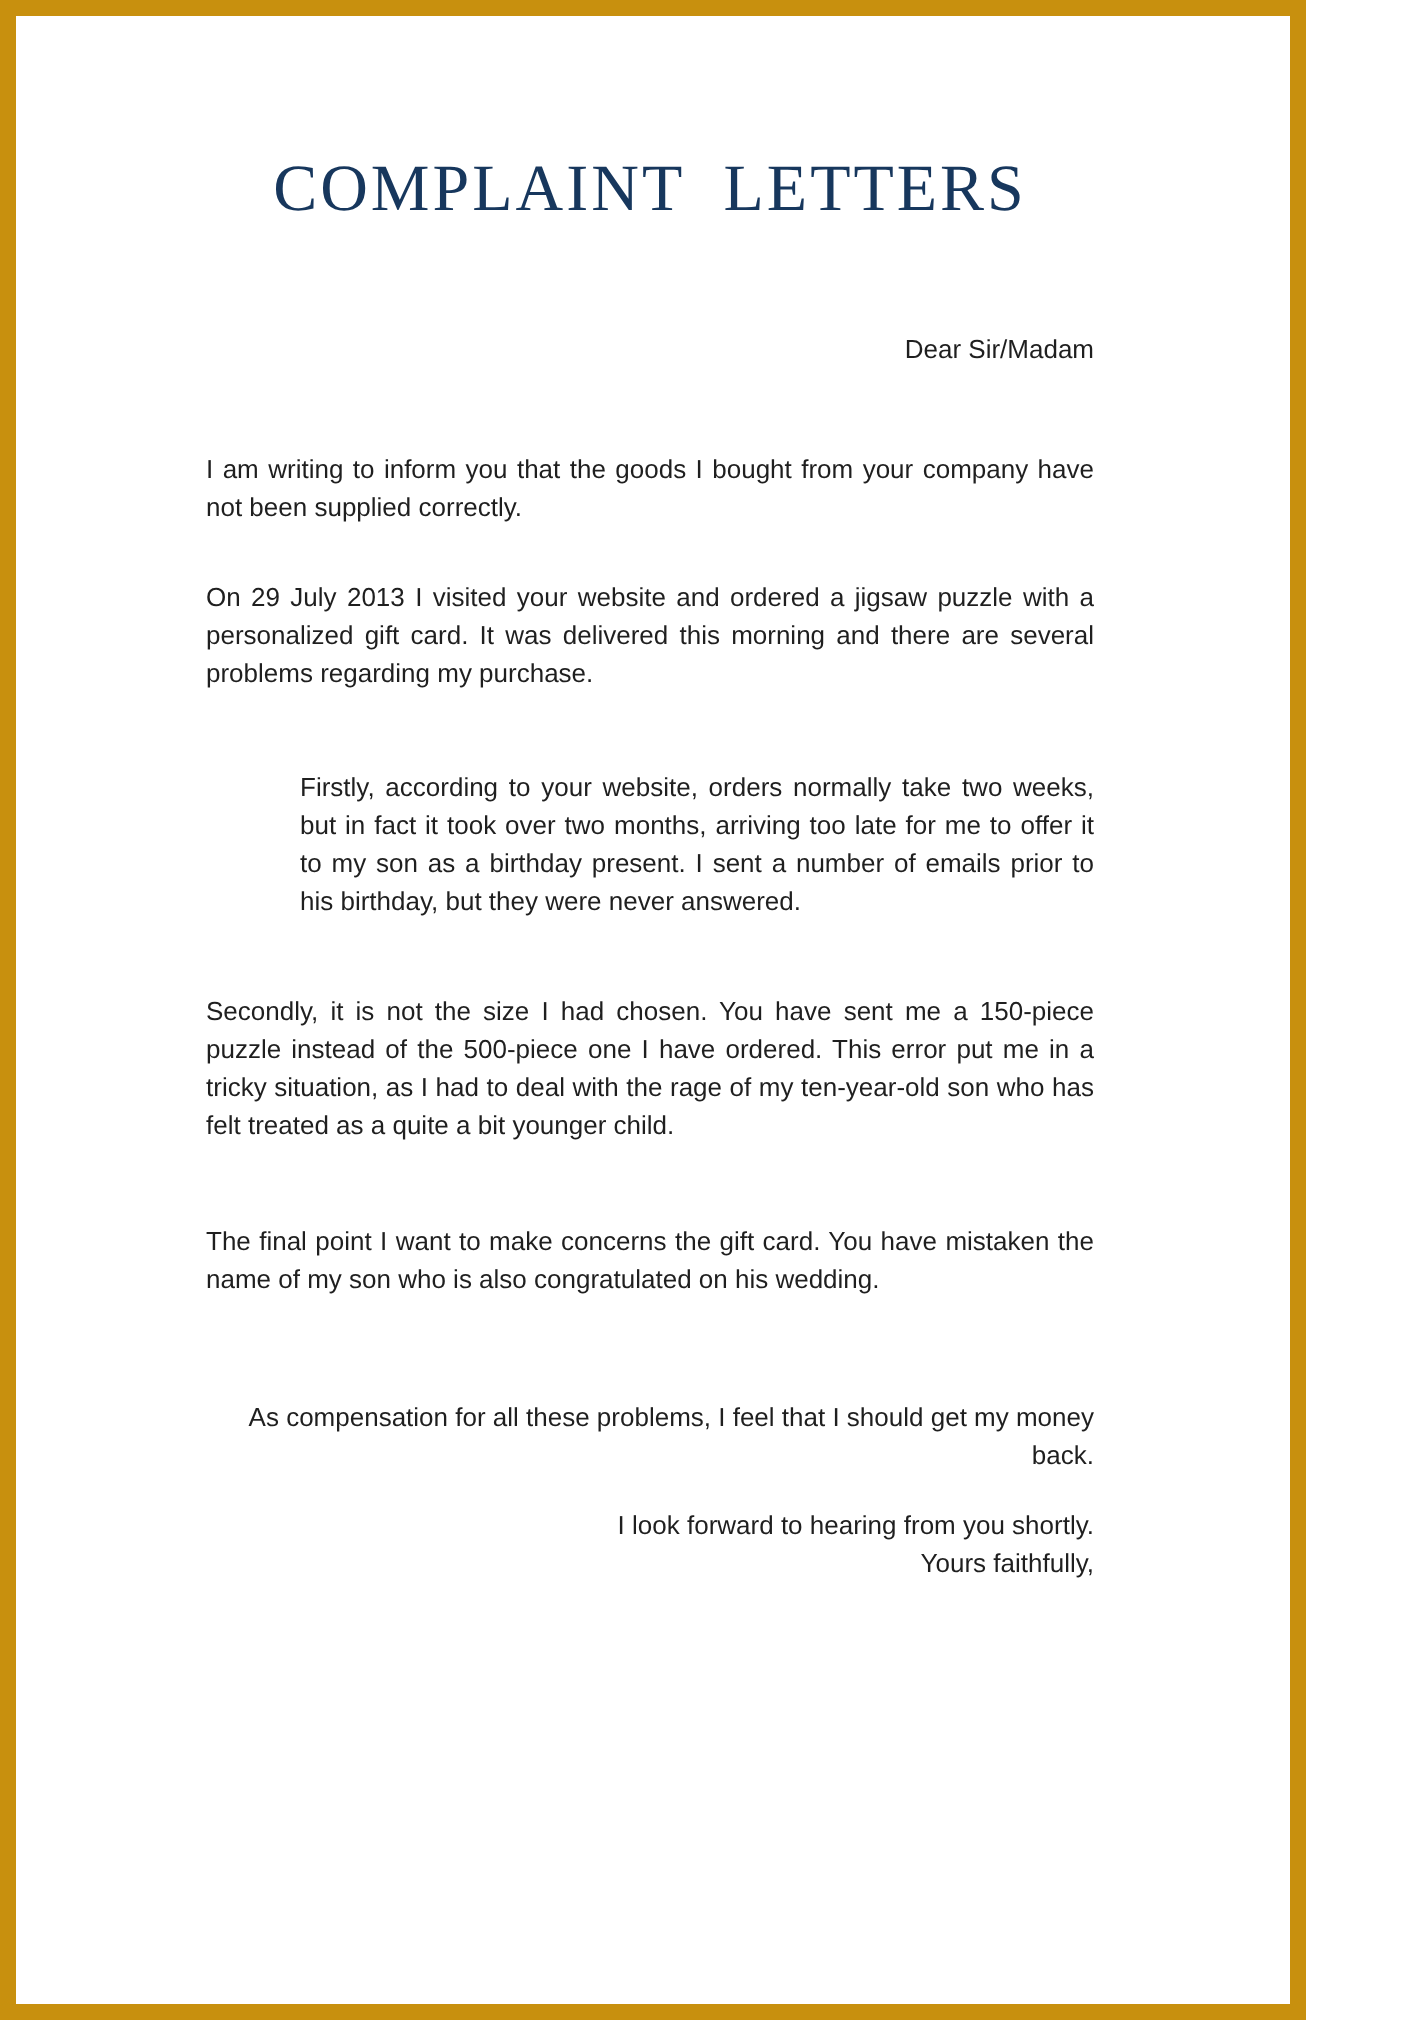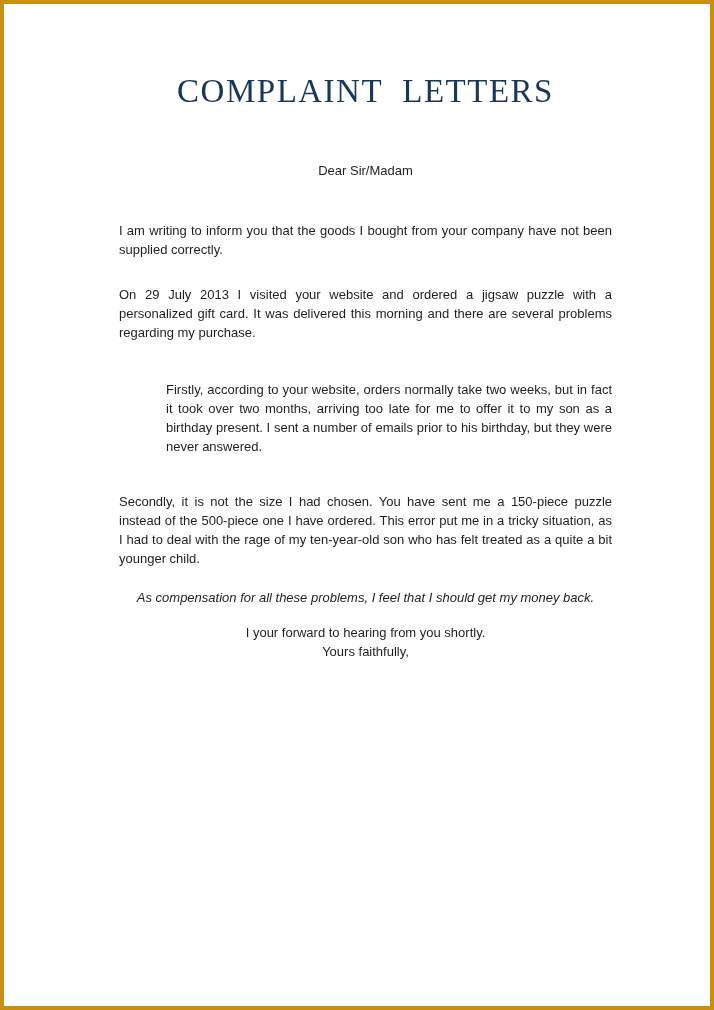--- a/index.html
+++ b/index.html
@@ -2,28 +2,27 @@
 <html><head>
 <meta charset="utf-8">
 <style>
   html, body {
     margin: 0;
     padding: 0;
     background: #ffffff;
   }
   .page {
     position: relative;
-    width: 714px;
+    width: 653px;
     height: 1010px;
     box-sizing: border-box;
-    border: 4px solid #d946ef;
+    border: 8px solid #d946ef;
     background: #ffffff;
     overflow: hidden;
     font-family: "Liberation Sans", sans-serif;
-    padding-left: 20px;
   }
   .content {
     box-sizing: border-box;
     width: 100%;
     height: 100%;
     padding: 0 98px 0 95px;
   }
   .doc-title {
     margin: 68px 0 0 0;
     font-family: "Liberation Serif", "DejaVu Serif", serif;
@@ -36,29 +35,29 @@
     word-spacing: 10px;
   }
   p {
     margin: 0;
     font-size: 13px;
     line-height: 19px;
     color: #1F1F1F;
     text-align: justify;
   }
   p.no-justify {
-    text-align: center;
+    text-align: right;
   }
   .salutation   { margin-top: 51px; }
   .para-1       { margin-top: 41px; }
   .para-2       { margin-top: 26px; }
   .para-3       { margin-top: 38px; margin-left: 47px; }
   .para-4       { margin-top: 36px; }
   .para-5       { margin-top: 39px; }
-  .para-6       { margin-top: 20px; font-style: italic; }
+  .para-6       { margin-top: 50px; }
   .para-7       { margin-top: 16px; }
   .para-8       { }
   .signature    { margin-top: 67px; }
 </style>
 </head>
 <body>
 
 <div class="page" style="border-color: rgb(200, 144, 14); background-color: rgb(255, 255, 255);">
   <div class="content">
 
@@ -67,22 +66,23 @@
     <p class="salutation no-justify">Dear Sir/Madam</p>
 
     <p class="para-1">I am writing to inform you that the goods I bought from your company have not been supplied correctly.</p>
 
     <p class="para-2">On 29 July 2013 I visited your website and ordered a jigsaw puzzle with a personalized gift card. It was delivered this morning and there are several problems regarding my purchase.</p>
 
     <p class="para-3">Firstly, according to your website, orders normally take two weeks, but in fact it took over two months, arriving too late for me to offer it to my son as a birthday present. I sent a number of emails prior to his birthday, but they were never answered.</p>
 
     <p class="para-4">Secondly, it is not the size I had chosen. You have sent me a 150-piece puzzle instead of the 500-piece one I have ordered. This error put me in a tricky situation, as I had to deal with the rage of my ten-year-old son who has felt treated as a quite a bit younger child.</p>
 
+    <p class="para-5">The final point I want to make concerns the gift card. You have mistaken the name of my son who is also congratulated on his wedding.</p>
 
     <p class="para-6 no-justify">As compensation for all these problems, I feel that I should get my money back.</p>
 
-    <p class="para-7 no-justify">I your forward to hearing from you shortly.</p>
+    <p class="para-7 no-justify">I look forward to hearing from you shortly.</p>
 
     <p class="para-8 no-justify">Yours faithfully,</p>
 
 
   </div>
 </div>
 
 </body></html>

